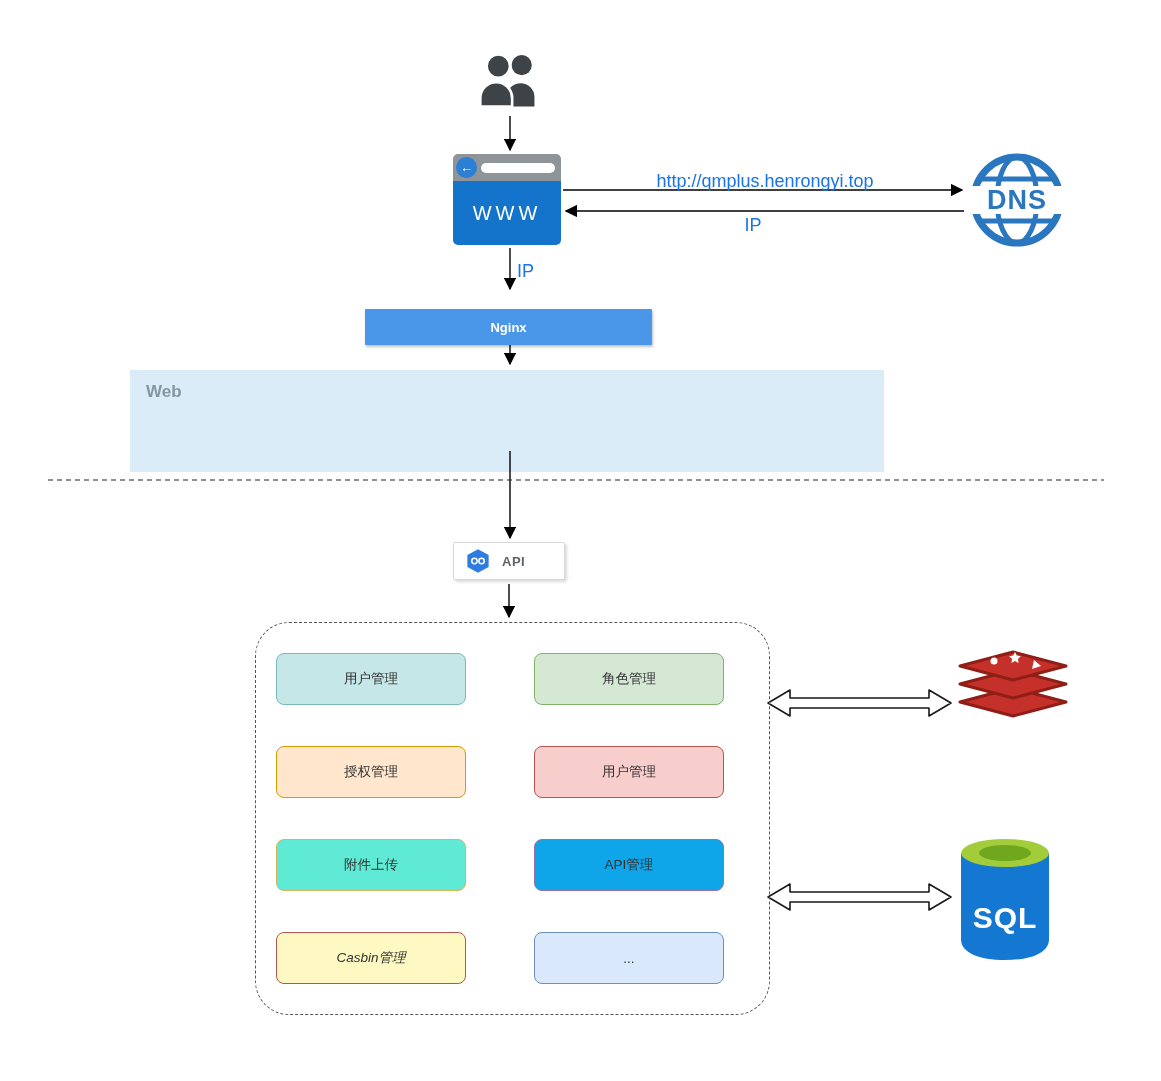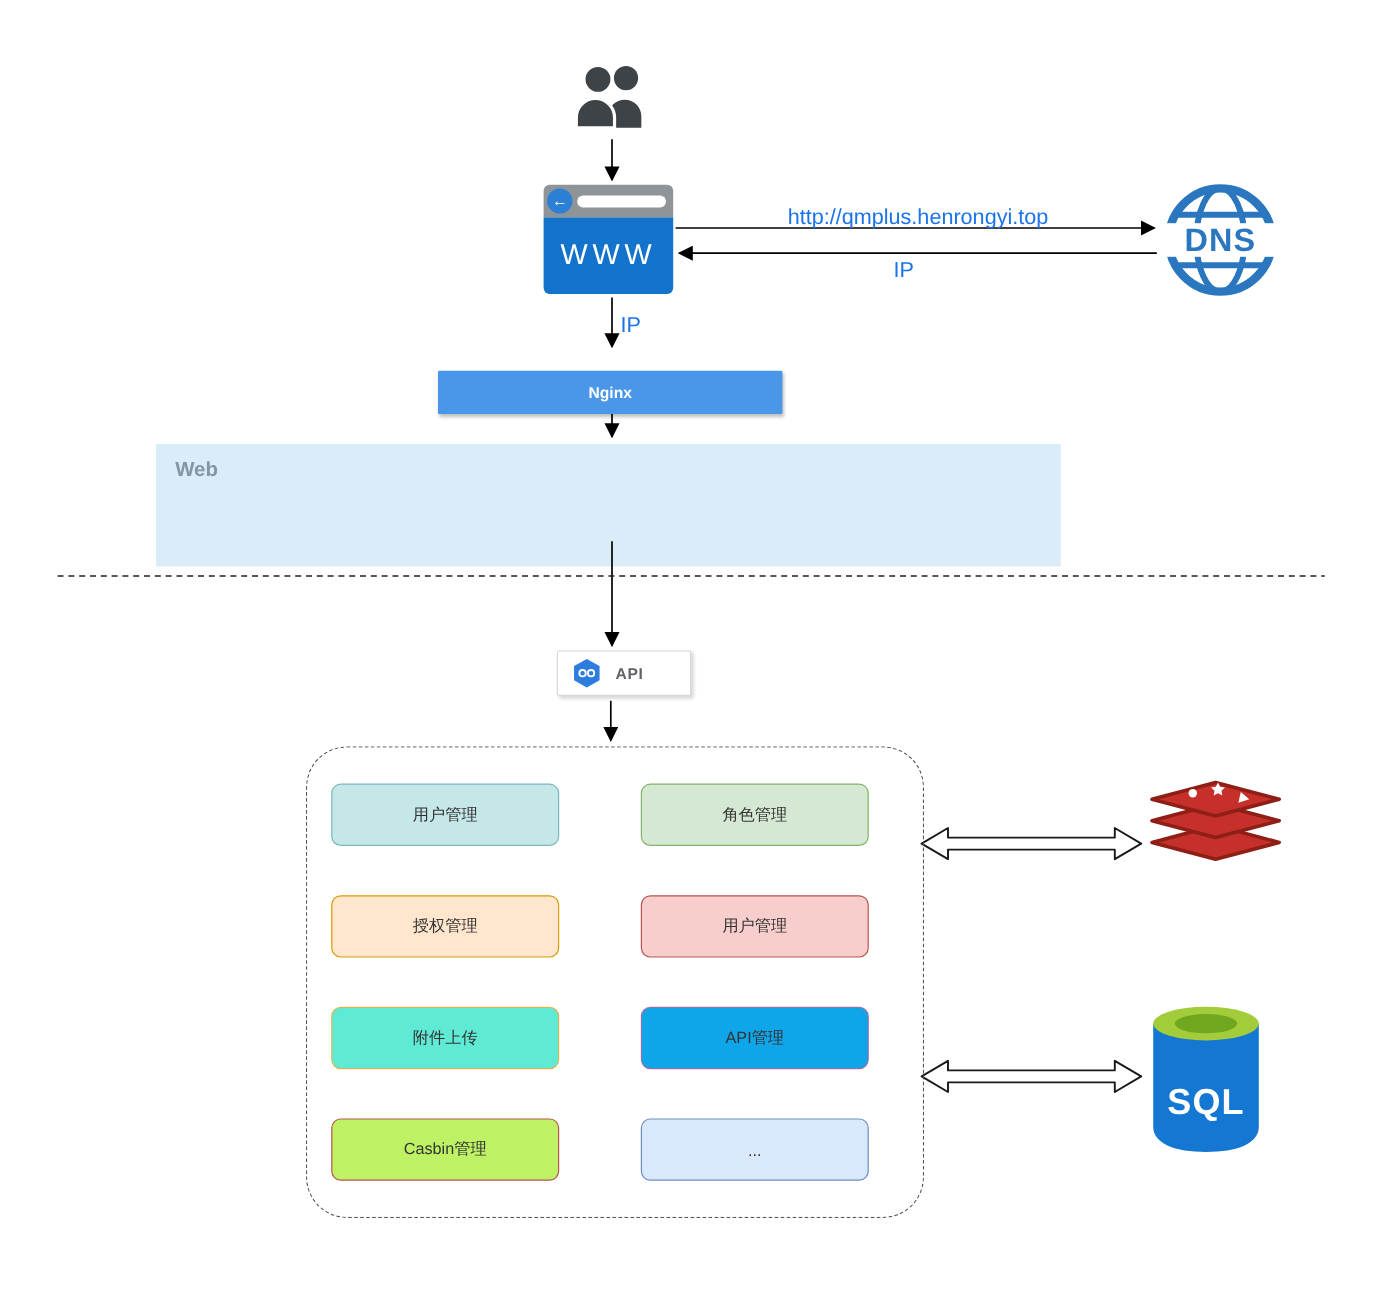--- a/index.html
+++ b/index.html
@@ -23,32 +23,32 @@
   
   .users-svg { left:476px; top:52px; width:68px; height:58px; }
 
   
   .browser { left:453px; top:154px; width:108px; height:91px; }
   .browser-bar { position:relative; height:27px; background:#8f9499; border-radius:5px 5px 0 0; }
   .browser-back { position:absolute; left:3px; top:3px; width:21px; height:21px; border-radius:50%;
                   background:#2b80d6; color:#fff; font-size:13px; line-height:21px; text-align:center; font-weight:bold; }
   .browser-address { position:absolute; left:28px; right:6px; top:9px; height:10px; background:#fff; border-radius:5px; }
   .browser-body { height:64px; border-radius:0 0 5px 5px; display:flex; align-items:center; justify-content:center; }
-  .browser-www { color:#fff; font-size:24px; letter-spacing:4px; }
+  .browser-www { color:#fff; font-size:20px; letter-spacing:4px; }
 
   
   .dns-svg { left:964px; top:150px; width:106px; height:100px; }
   .dns-text { font-family:"Liberation Sans", sans-serif; font-size:27px; font-weight:bold; letter-spacing:1px; }
 
   
   .nginx-box { left:365px; top:293px; width:287px; height:36px; display:flex; align-items:center; justify-content:center;
                color:#fff; font-size:13px; font-weight:bold; box-shadow:1px 2px 3px rgba(0,0,0,.25); border-radius:1px; }
 
   
-  .api-badge { left:464px; top:542px; width:112px; height:38px; background:#fff; border:1px solid #d8d8d8;
+  .api-badge { left:453px; top:542px; width:112px; height:38px; background:#fff; border:1px solid #d8d8d8;
                border-radius:2px; box-shadow:2px 2px 3px rgba(0,0,0,.15); display:flex; align-items:center;
                padding-left:11px; gap:11px; }
   .api-label { font-size:13px; font-weight:bold; color:#5f6368; letter-spacing:.5px; }
 
   
   .dashed-box { left:255px; top:622px; width:515px; height:393px; border:1.6px dashed #555; border-radius:34px; }
   .module-grid { position:absolute; left:20px; top:30px; display:grid;
                  grid-template-columns:190px 190px; column-gap:68px; row-gap:41px; }
   .module-box { width:190px; height:52px; border:1px solid; border-radius:8px; display:flex;
                 align-items:center; justify-content:center; font-size:13.5px; color:#333; }
@@ -133,21 +133,21 @@
   </div>
 
   <div class="abs dashed-box">
     <div class="module-grid">
         <div class="module-box" style="background: rgb(197, 231, 232); border-color: rgb(121, 184, 187);">用户管理</div>
         <div class="module-box" style="background: rgb(213, 232, 212); border-color: rgb(130, 179, 102);">角色管理</div>
         <div class="module-box" style="background: rgb(255, 230, 204); border-color: rgb(215, 155, 0);">授权管理</div>
         <div class="module-box" style="background: rgb(248, 206, 204); border-color: rgb(184, 84, 80);">用户管理</div>
         <div class="module-box" style="background: #5eead4; border-color: rgb(214, 182, 86);">附件上传</div>
         <div class="module-box" style="background: #0ea5e9; border-color: rgb(150, 115, 166);">API管理</div>
-        <div class="module-box" style="background: #bef264; border-color: rgb(184, 84, 80);">Casbin管理</div>
+        <div class="module-box" style="background: #fef9c3; border-color: rgb(184, 84, 80); font-style: italic;">Casbin管理</div>
         <div class="module-box" style="background: rgb(218, 232, 252); border-color: rgb(108, 142, 191);">...</div>
       </div>
   </div>
 
   <svg class="abs redis-svg" viewBox="0 0 122 86">
     <g stroke-linejoin="round" stroke-width="3" style="fill: rgb(198, 48, 43); stroke: rgb(143, 31, 22);">
       <path d="M61 38 L114 52 L61 66 L8 52 Z"></path>
       <path d="M61 20 L114 34 L61 48 L8 34 Z"></path>
       <path d="M61 2 L114 16 L61 30 L8 16 Z"></path>
     </g>

